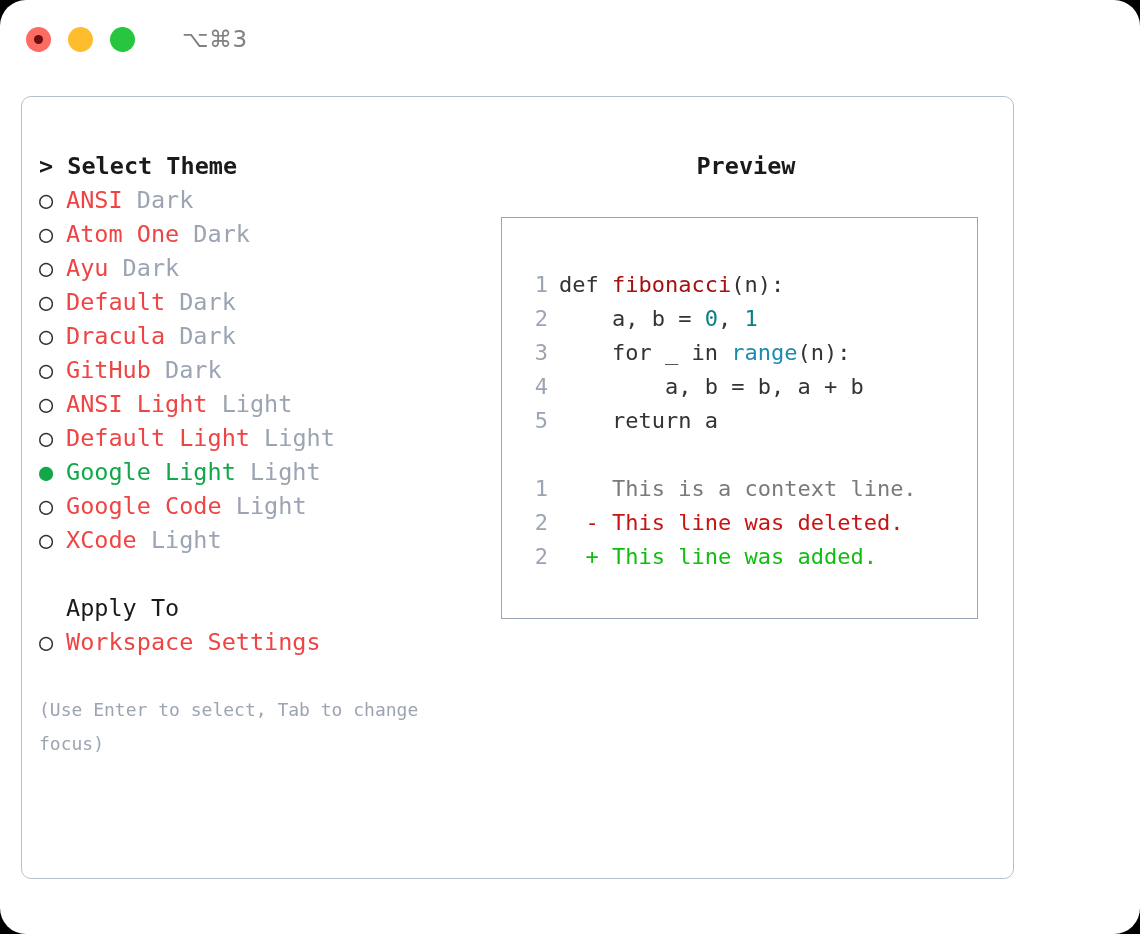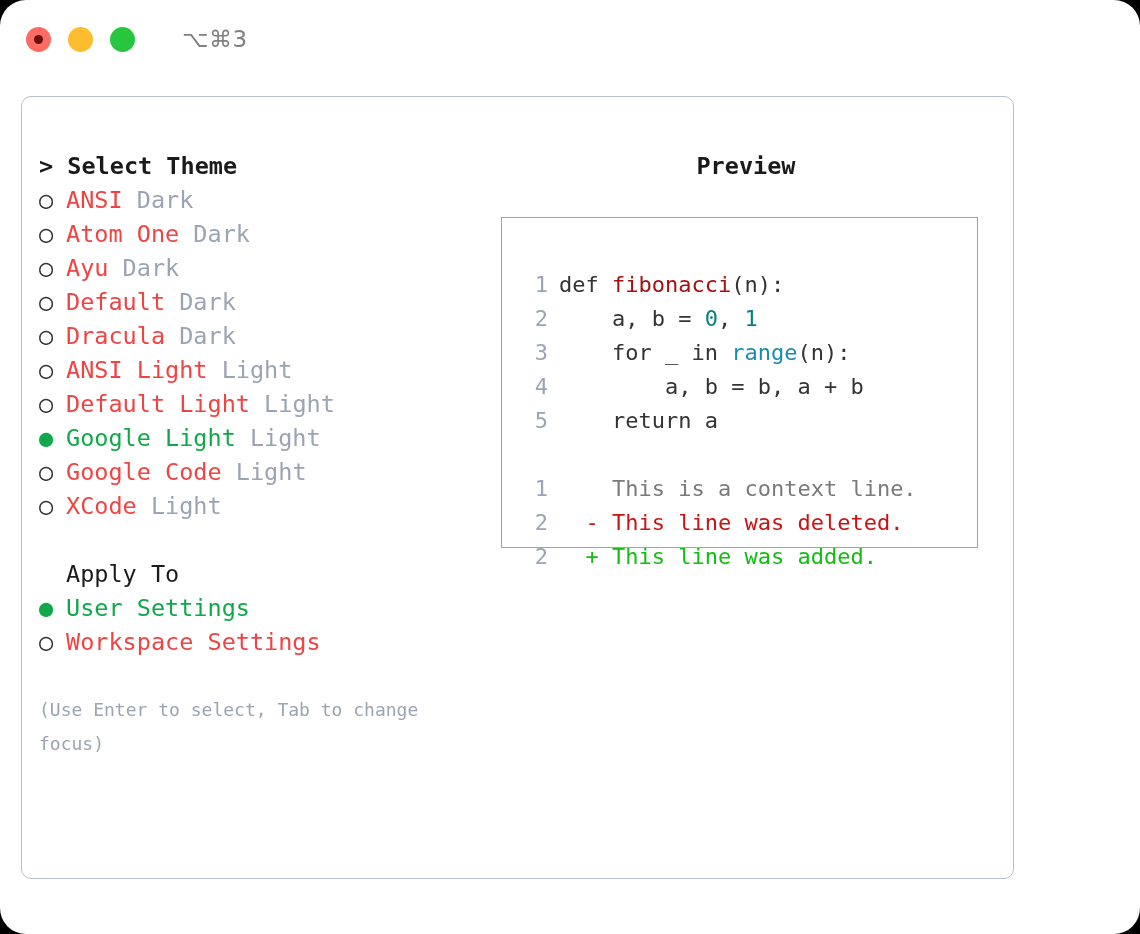--- a/index.html
+++ b/index.html
@@ -152,21 +152,21 @@
   .preview-title {
     font-size: 23.5px;
     font-weight: bold;
     color: #1a1a1a;
     line-height: 34px;
     text-align: center;
   }
   .preview-box {
     margin-top: 34px;
     width: 477px;
-    height: 331px;
+    height: 402px;
     border: 1.5px solid #98a3b3;
     box-sizing: border-box;
     background: #ffffff;
     padding: 50px 0 0 0;
   }
   .code-line {
     font-size: 22px;
     line-height: 34px;
     white-space: pre;
     padding-left: 20px;
@@ -210,32 +210,32 @@
     <div class="panel-inner">
 
       <div class="left-col">
         <div class="list-head">&gt; Select Theme</div>
         <div id="theme-items">
             <div class="opt-row"><span class="marker">○</span><span class="opt-label">ANSI</span><span class="opt-tag"> Dark</span></div>
             <div class="opt-row"><span class="marker">○</span><span class="opt-label">Atom One</span><span class="opt-tag"> Dark</span></div>
             <div class="opt-row"><span class="marker">○</span><span class="opt-label">Ayu</span><span class="opt-tag"> Dark</span></div>
             <div class="opt-row"><span class="marker">○</span><span class="opt-label">Default</span><span class="opt-tag"> Dark</span></div>
             <div class="opt-row"><span class="marker">○</span><span class="opt-label">Dracula</span><span class="opt-tag"> Dark</span></div>
+            <div class="opt-row"><span class="marker">○</span><span class="opt-label">GitHub</span><span class="opt-tag"> Dark</span></div>
             <div class="opt-row"><span class="marker">○</span><span class="opt-label">ANSI Light</span><span class="opt-tag"> Light</span></div>
             <div class="opt-row"><span class="marker">○</span><span class="opt-label">Default Light</span><span class="opt-tag"> Light</span></div>
             <div class="opt-row selected"><span class="marker">●</span><span class="opt-label">Google Light</span><span class="opt-tag"> Light</span></div>
             <div class="opt-row"><span class="marker">○</span><span class="opt-label">Google Code</span><span class="opt-tag"> Light</span></div>
             <div class="opt-row"><span class="marker">○</span><span class="opt-label">XCode</span><span class="opt-tag"> Light</span></div>
           </div>
 
         <div class="spacer-row"></div>
 
         <div class="group-head"><span class="marker">○</span><span>Apply To</span></div>
         <div id="apply-items">
-            <div class="opt-row selected"><span class="marker">●</span><span class="opt-label">User Settings</span></div>
             <div class="opt-row"><span class="marker">○</span><span class="opt-label">Workspace Settings</span></div>
           </div>
 
         <div class="hint">(Use Enter to select, Tab to change focus)</div>
       </div>
 
       <div class="right-col">
         <div class="preview-title">Preview</div>
         <div class="preview-box">
           <div id="code-lines">

